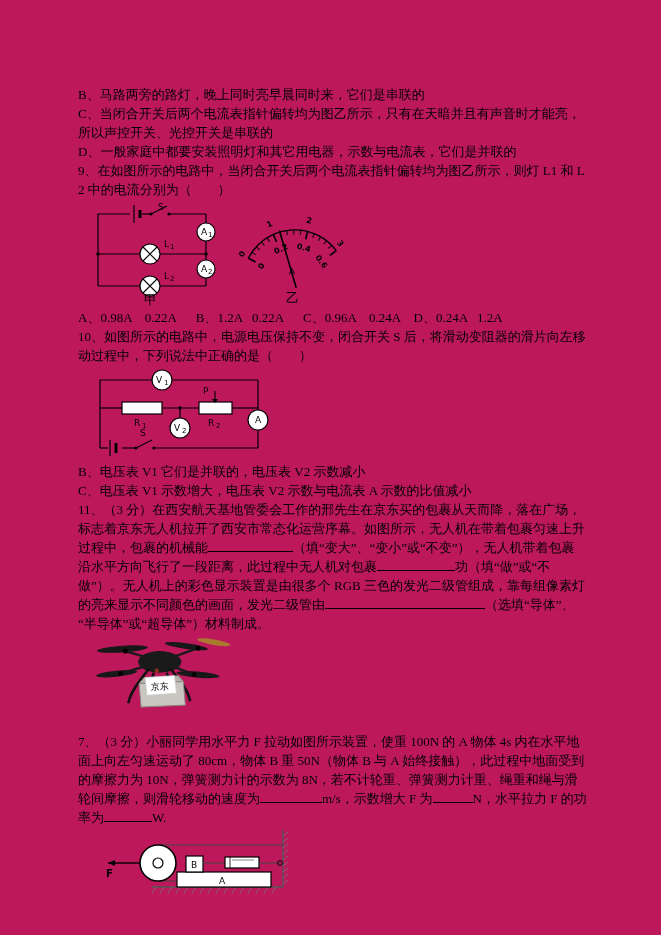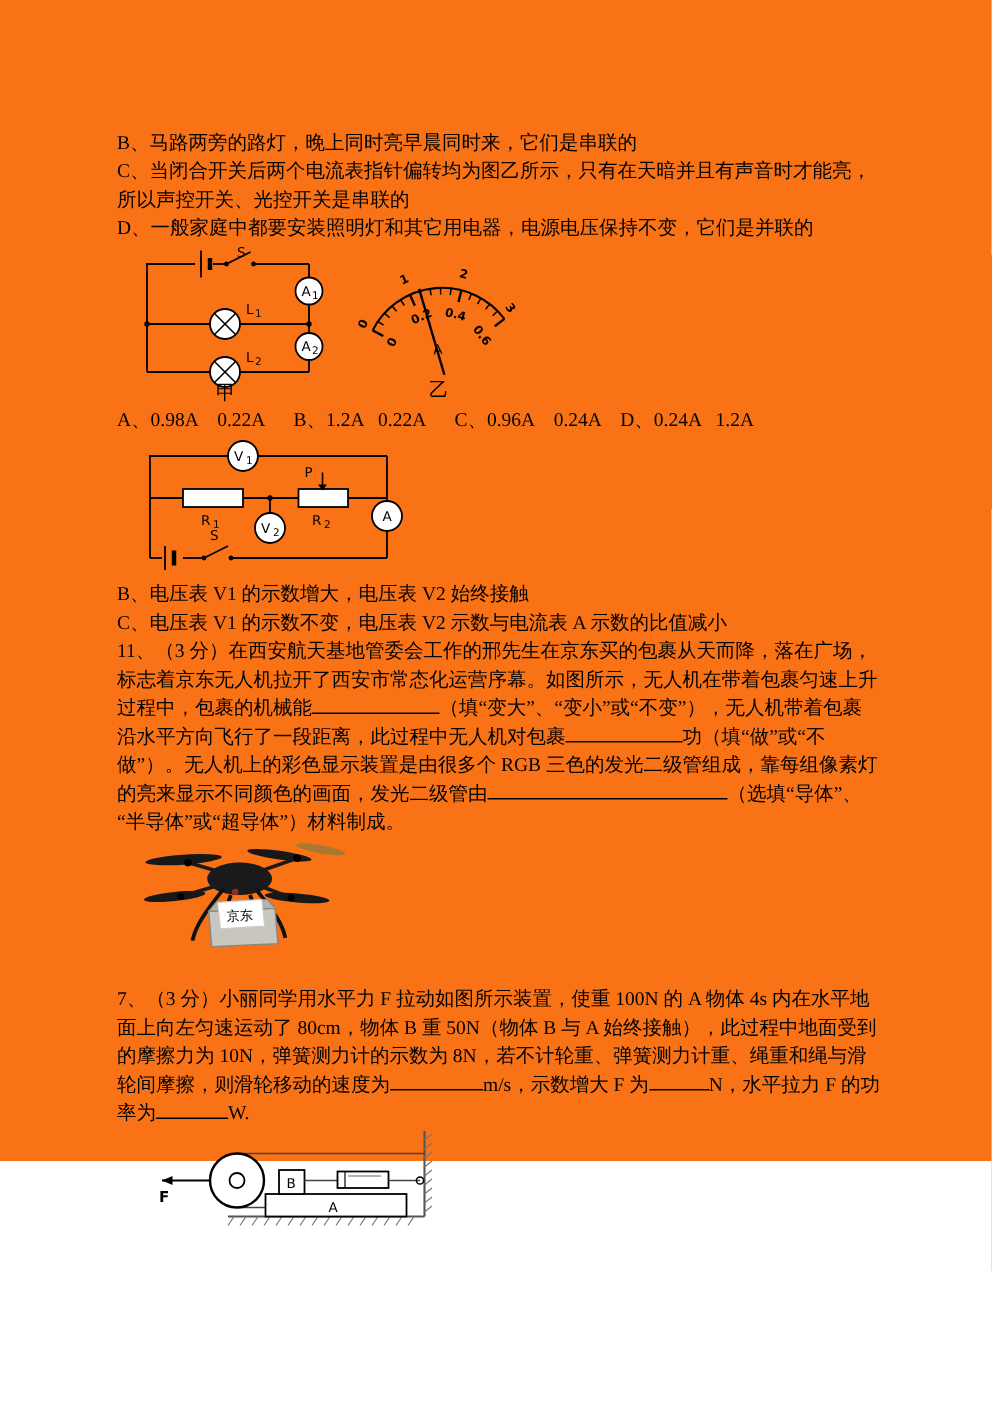--- a/index.html
+++ b/index.html
@@ -1,18 +1,18 @@
 <!DOCTYPE html>
 <html lang="zh"><head>
 <meta charset="utf-8">
 <style>
   html,body{margin:0;padding:0;background:#fff;}
   body{width:661px;height:935px;position:relative;overflow:hidden;
        font-family:"Liberation Serif","DejaVu Serif",serif;color:#000;}
-  .page{position:absolute;left:0;top:0;width:661px;height:774px;background:#f97316;
+  .page{position:absolute;left:0;top:0;width:661px;height:935px;background:#be185d;
         box-sizing:border-box;padding:85px 74px 0 78px;}
   p{margin:0;font-size:13px;line-height:19px;word-break:break-all;}
   .pre{white-space:pre-wrap;}
   .blank{display:inline-block;border-bottom:1px solid #000;height:12px;}
   .w85{width:85px}.w78{width:78px}.w160{width:160px}.w62{width:62px}.w40{width:40px}.w48{width:48px}
   .figrow{display:flex;align-items:flex-start;gap:16px;margin:3px 0 2px 10px;}
   .fig{margin:3px 0 2px 10px;}
   svg{display:block;}
   svg text{font-family:"DejaVu Sans","Liberation Sans",sans-serif;fill:#000;}
   .wire{stroke:#000;stroke-width:1.2;fill:none;}
@@ -25,22 +25,23 @@
   .tickM{stroke:#000;stroke-width:1.6;}
   .num{font-size:8px;font-weight:bold;}
 </style>
 </head>
 <body>
 
 <div class="page">
 
   <p>B、马路两旁的路灯，晚上同时亮早晨同时来，它们是串联的</p>
   <p>C、当闭合开关后两个电流表指针偏转均为图乙所示，只有在天暗并且有声音时才能亮，所以声控开关、光控开关是串联的</p>
-  <p>D、一般家庭中都要安装照明灯和其它用电器，电源电压保持不变，它们是并联的</p>
-
+  <p>D、一般家庭中都要安装照明灯和其它用电器，示数与电流表，它们是并联的</p>
+
+  <p>9、在如图所示的电路中，当闭合开关后两个电流表指针偏转均为图乙所示，则灯 L1 和 L2 中的电流分别为（　　）</p>
 
   <div class="figrow">
 
     <svg width="132" height="104" viewBox="0 0 132 104">
       <g>
         <polyline class="wire" points="10,84 10,12 42,12"></polyline>
         <line class="wire" x1="54" y1="12" x2="63" y2="12"></line>
         <line class="wire" x1="81" y1="12" x2="118" y2="12"></line>
         <line class="wire" x1="118" y1="12" x2="118" y2="21"></line>
         <line class="wire" x1="118" y1="39" x2="118" y2="58"></line>
@@ -122,20 +123,21 @@
         <text class="num" x="79" y="64" transform="rotate(58 85 61)">0.6</text>
         <line x1="58" y1="86" x2="46.2" y2="27.5" stroke="#000" stroke-width="1.6"></line>
         <text class="lbl" x="52" y="72">A</text>
       </g>
       <text class="cap" x="50" y="100">乙</text>
     </svg>
   </div>
 
   <p class="pre">A、0.98A    0.22A      B、1.2A   0.22A      C、0.96A    0.24A    D、0.24A   1.2A</p>
 
+  <p>10、如图所示的电路中，电源电压保持不变，闭合开关 S 后，将滑动变阻器的滑片向左移动过程中，下列说法中正确的是（　　）</p>
 
   <div class="fig">
     <svg width="188" height="92" viewBox="0 0 188 92">
       <g>
         <polyline class="wire" points="12,80 12,12 64,12"></polyline>
         <line class="wire" x1="84" y1="12" x2="170" y2="12"></line>
         <line class="wire" x1="170" y1="12" x2="170" y2="42"></line>
         <line class="wire" x1="170" y1="62" x2="170" y2="80"></line>
         <line class="wire" x1="12" y1="40" x2="34" y2="40"></line>
         <line class="wire" x1="74" y1="40" x2="111" y2="40"></line>
@@ -179,22 +181,22 @@
       </g>
       <g>
         <circle cx="48" cy="80" r="1.6" fill="#000"></circle>
         <line x1="48" y1="80" x2="64" y2="72" stroke="#000" stroke-width="1.2"></line>
         <circle cx="66" cy="80" r="1.6" fill="#000"></circle>
         <text class="lbl" x="52" y="68">S</text>
       </g>
     </svg>
   </div>
 
-  <p>B、电压表 V1 的示数增大，电压表 V2 始终接触</p>
-  <p>C、电压表 V1 的示数不变，电压表 V2 示数与电流表 A 示数的比值减小</p>
+  <p>B、电压表 V1 它们是并联的，电压表 V2 示数减小</p>
+  <p>C、电压表 V1 示数增大，电压表 V2 示数与电流表 A 示数的比值减小</p>
 
 
   <p>
     <span>11、（3 分）在西安航天基地管委会工作的邢先生在京东买的包裹从天而降，落在广场，标志着京东无人机拉开了西安市常态化运营序幕。如图所示，无人机在带着包裹匀速上升过程中，包裹的机械能</span><span class="blank w85"></span><span>（填“变大”、“变小”或“不变”），无人机带着包裹沿水平方向飞行了一段距离，此过程中无人机对包裹</span><span class="blank w78"></span><span>功（填“做”或“不做”）。无人机上的彩色显示装置是由很多个 RGB 三色的发光二级管组成，靠每组像素灯的亮来显示不同颜色的画面，发光二级管由</span><span class="blank w160"></span><span>（选填“导体”、“半导体”或“超导体”）材料制成。</span>
   </p>
 
   <div class="fig">
     <svg width="172" height="94" viewBox="0 0 175 95">
 
       <g stroke="#1a1a1a" stroke-width="2.5">

